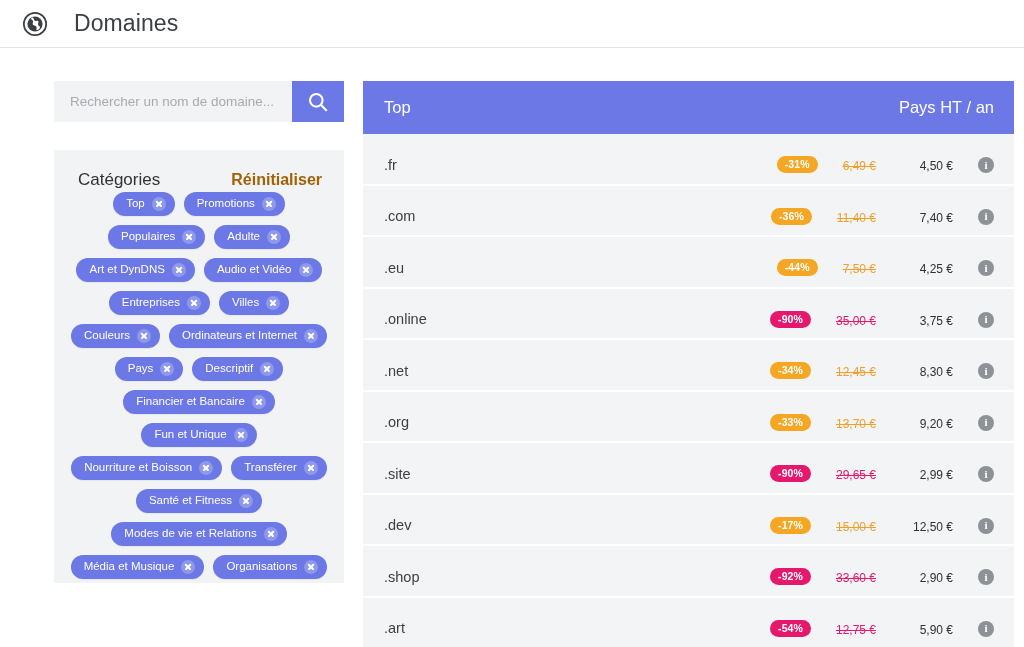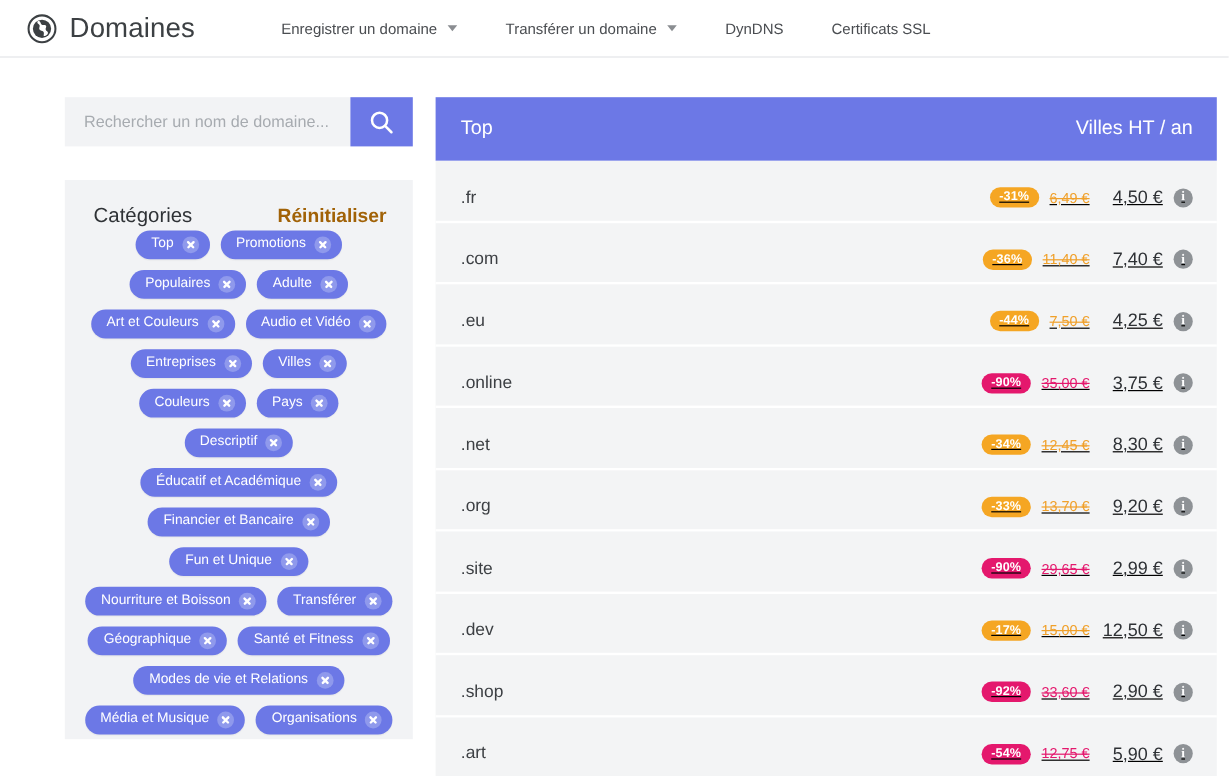--- a/index.html
+++ b/index.html
@@ -18,22 +18,22 @@
     height: 48px;
     background: #ffffff;
     border-bottom: 1px solid #e3e5e8;
     display: flex;
     align-items: center;
     padding: 0 0 0 22px;
   }
   .brand {
     display: flex;
     align-items: center;
-    gap: 10px;
-    margin-right: 52px;
+    gap: 26px;
+    margin-right: 40px;
   }
   .brand-icon { width: 26px; height: 26px; display: block; flex: 0 0 auto; }
   .brand-text {
     font-size: 23px;
     color: #3c4043;
     letter-spacing: .1px;
     font-weight: 400;
   }
   .navlist { display: flex; align-items: center; }
   .navitem {
@@ -169,43 +169,42 @@
     background: #f3f4f5;
     border-bottom: 2px solid #ffffff;
     padding: 12px 20px 0 21px;
   }
   .tld {
     font-size: 14.5px;
     color: #3d4044;
   }
   .price-cell {
     display: flex;
-    align-items: center;
-    gap: 9px;
-    text-decoration: underline;
+    align-items: flex-end;
+    gap: 25px;
   }
   .badge {
     color: #ffffff;
     border-radius: 999px;
     font-size: 10.5px;
     padding: 3px 8px 3.5px 8px;
     line-height: 1;
     font-weight: 700;
     letter-spacing: .1px;
   }
   .badge.orange { background: #f5a623; }
   .badge.pink   { background: #e4186d; }
   .old-price {
     font-size: 12px;
     text-decoration: line-through;
   }
   .old-price.orange { color: #f0a02a; }
   .old-price.pink   { color: #e4186d; }
   .new-price {
-    font-size: 15px;
+    font-size: 12px;
     color: #2e3135;
     min-width: 52px;
     text-align: right;
   }
   .info-icon {
     width: 16px; height: 16px;
     border-radius: 50%;
     background: #8e9296;
     color: #ffffff;
     font-size: 11px;
@@ -225,36 +224,20 @@
 <div class="topbar">
   <div class="brand">
     <svg class="brand-icon" viewBox="0 0 26 26">
       <circle cx="13" cy="13" r="11.2" fill="none" stroke="#3c4043" stroke-width="1.7"></circle>
       <circle cx="13" cy="13" r="7.6" fill="#3c4043"></circle>
       <path d="M10.6 6.6c1.4.7 1.1 2.4 2.3 3.1 1.3.7 2.6-.6 3.4.6.8 1.2-.6 2.1-.2 3.4.4 1.3 2 1.3 1.9 2.8-.1 1.6-2.2 2.6-3.6 2.6-.1-1.4.6-2.6-.2-3.7-.8-1.1-2.6-.7-3.3-1.9-.7-1.2.5-2.3.1-3.5-.4-1.2-2-1.2-1.9-2.5.1-.8.8-1.2 1.5-.9z" fill="#ffffff"></path>
     </svg>
     <span class="brand-text">Domaines</span>
   </div>
 
-  <div class="navlist">
-    <div class="navitem">
-      <span>Enregistrer un domaine</span>
-      <span class="caret"></span>
-    </div>
-    <div class="navitem">
-      <span>Transférer un domaine</span>
-      <span class="caret"></span>
-    </div>
-    <div class="navitem">
-      <span>DynDNS</span>
-    </div>
-    <div class="navitem">
-      <span>Certificats SSL</span>
-    </div>
-  </div>
 </div>
 
 <div class="page">
 
   <div class="left-col">
 
     <div class="searchrow">
       <input class="search-input" type="text" placeholder="Rechercher un nom de domaine..." style="">
       <button class="search-btn">
         <svg width="22" height="22" viewBox="0 0 22 22">
@@ -280,69 +263,65 @@
           </div>
           <div class="chip">
             <span>Populaires</span>
             <span class="chip-x"></span>
           </div>
           <div class="chip">
             <span>Adulte</span>
             <span class="chip-x"></span>
           </div>
           <div class="chip">
-            <span>Art et Couleurs</span>
+            <span>Art et DynDNS</span>
             <span class="chip-x"></span>
           </div>
           <div class="chip">
             <span>Audio et Vidéo</span>
             <span class="chip-x"></span>
           </div>
           <div class="chip">
             <span>Entreprises</span>
             <span class="chip-x"></span>
           </div>
           <div class="chip">
             <span>Villes</span>
             <span class="chip-x"></span>
           </div>
           <div class="chip">
             <span>Couleurs</span>
             <span class="chip-x"></span>
           </div>
           <div class="chip">
+            <span>Ordinateurs et Internet</span>
+            <span class="chip-x"></span>
+          </div>
+          <div class="chip">
             <span>Pays</span>
             <span class="chip-x"></span>
           </div>
           <div class="chip">
             <span>Descriptif</span>
             <span class="chip-x"></span>
           </div>
           <div class="chip">
-            <span>Éducatif et Académique</span>
-            <span class="chip-x"></span>
-          </div>
-          <div class="chip">
             <span>Financier et Bancaire</span>
             <span class="chip-x"></span>
           </div>
           <div class="chip">
             <span>Fun et Unique</span>
             <span class="chip-x"></span>
           </div>
           <div class="chip">
             <span>Nourriture et Boisson</span>
             <span class="chip-x"></span>
           </div>
           <div class="chip">
             <span>Transférer</span>
-            <span class="chip-x"></span>
-          </div>
-          <div class="chip">
-            <span>Géographique</span>
             <span class="chip-x"></span>
           </div>
           <div class="chip">
             <span>Santé et Fitness</span>
             <span class="chip-x"></span>
           </div>
           <div class="chip">
             <span>Modes de vie et Relations</span>
             <span class="chip-x"></span>
           </div>
@@ -354,21 +333,21 @@
             <span>Organisations</span>
             <span class="chip-x"></span>
           </div>
         </div>
     </div>
   </div>
 
   <div class="right-col">
     <div class="table-head">
       <span>Top</span>
-      <span>Villes HT / an</span>
+      <span>Pays HT / an</span>
     </div>
     <div id="row-container">
         <div class="price-row">
           <span class="tld">.fr</span>
           <div class="price-cell">
             <span class="badge orange">-31%</span>
             <span class="old-price orange">6,49 €</span>
             <span class="new-price">4,50 €</span>
             <span class="info-icon">i</span>
           </div>

